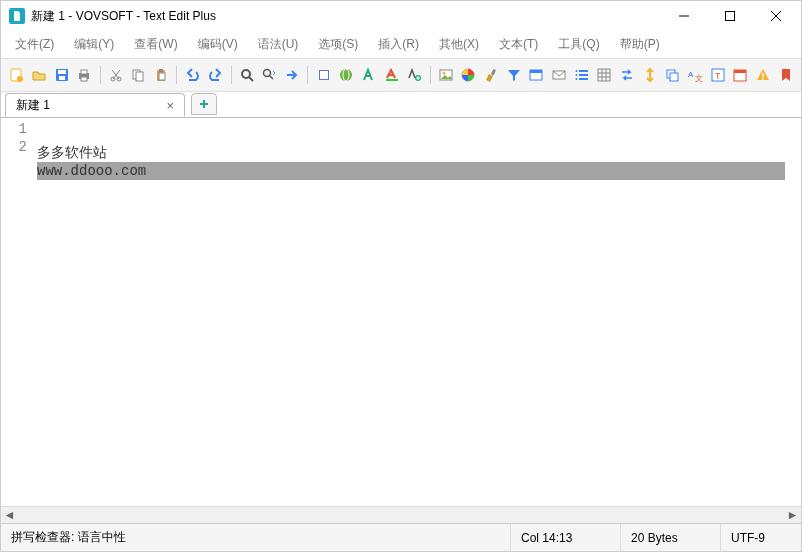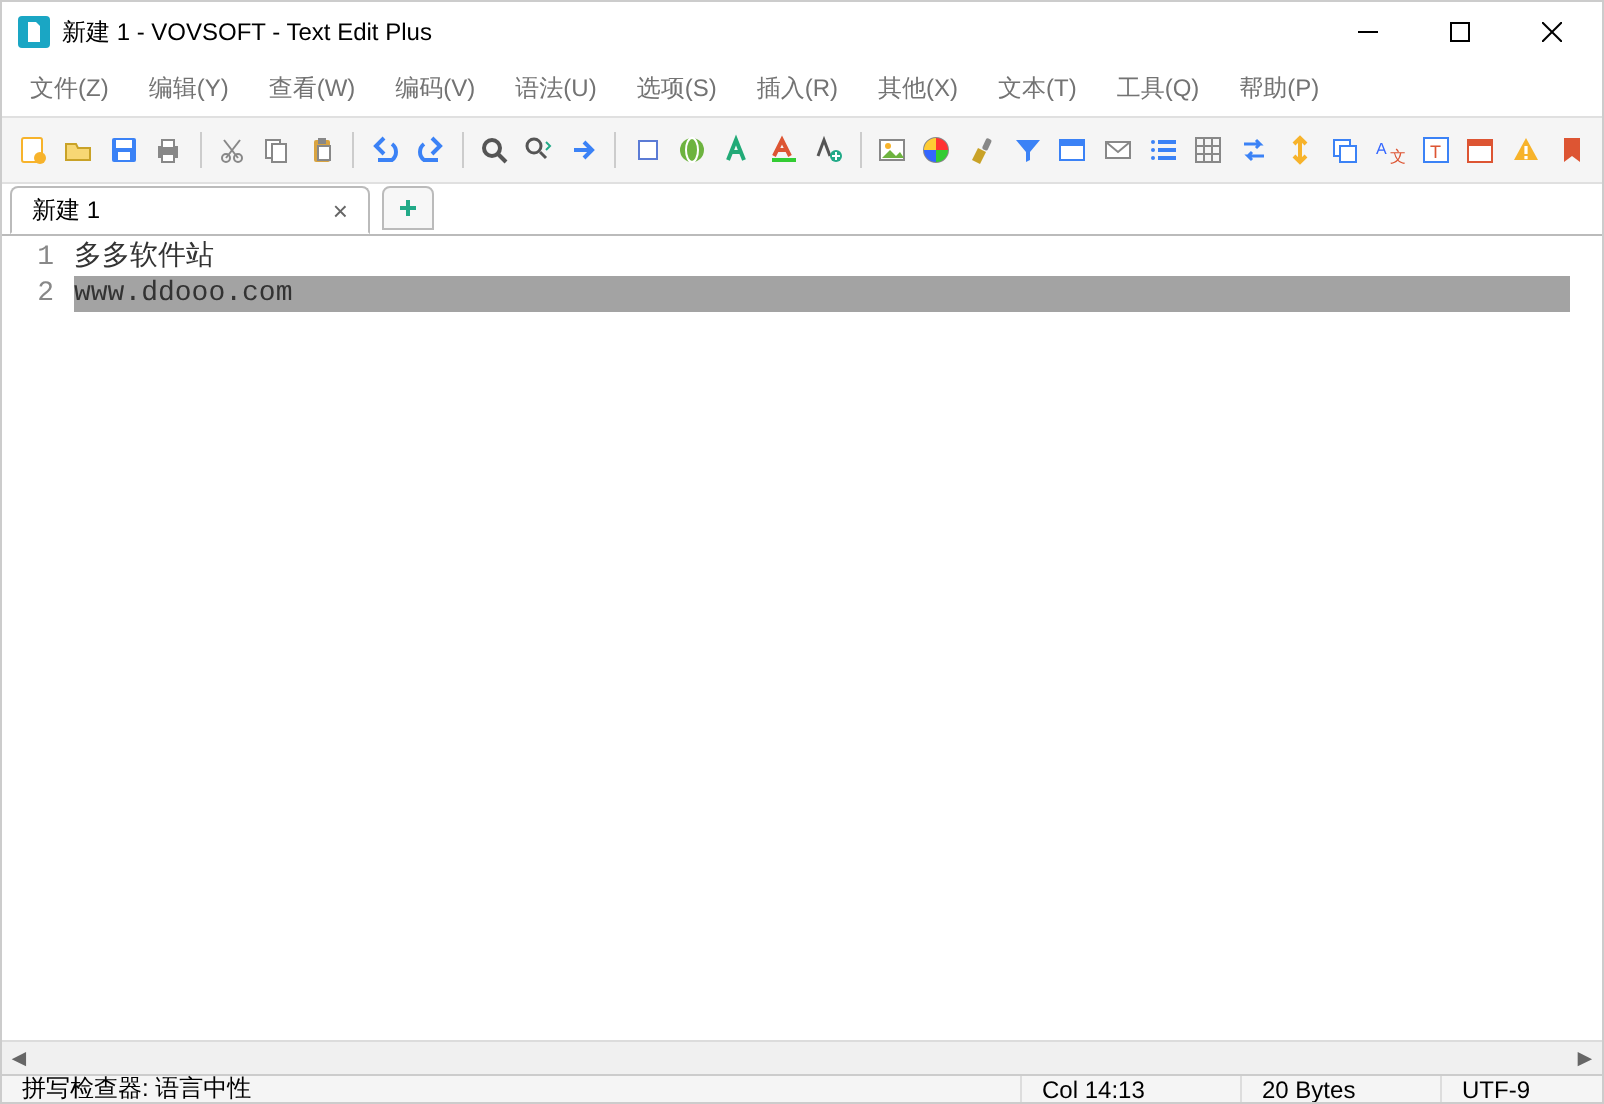--- a/index.html
+++ b/index.html
@@ -14,27 +14,27 @@
 .toolbar { height: 34px; display: flex; align-items: center; padding: 2px 6px; gap: 4px; background: #f5f5f5; border-top: 1px solid #e0e0e0; border-bottom: 1px solid #e0e0e0; }
 .tbtn { width: 22px; height: 22px; display: flex; align-items: center; justify-content: center; border-radius: 2px; }
 .sep { width: 1px; height: 18px; background: #ccc; margin: 0 2px; }
 .tabbar { height: 26px; display: flex; align-items: flex-start; padding: 0 4px; background: #fff; border-bottom: 1px solid #bbb; }
 .tab { height: 24px; display: flex; align-items: center; padding: 0 10px; border: 1px solid #bbb; border-bottom: 1px solid #fff; border-radius: 4px 4px 0 0; background: #fff; font-size: 12px; gap: 8px; position: relative; top: 1px; min-width: 180px; }
 .tab .close { color: #666; font-size: 13px; margin-left: auto; }
 .newtab { width: 26px; height: 22px; margin-left: 6px; border: 1px solid #bbb; border-radius: 4px 4px 0 0; display: flex; align-items: center; justify-content: center; color: #2a8; background:#f7f7f7; position:relative; top:1px; border-bottom:1px solid #bbb;}
 .editor { flex: 1; display: flex; overflow: auto; font-family: Consolas, "Courier New", monospace; font-size: 14px; }
 .gutter { width: 32px; background: #fff; text-align: right; color: #888; padding: 2px 6px 0 0; user-select: none; }
 .gline { height: 18px; line-height: 18px; }
-.textarea { flex: 1; padding: 2px 16px 0 4px; color: #333; }
+.textarea { flex: 1; padding: 2px 16px 0 4px; color: #333; margin-top: 24px; }
 .tline { height: 18px; line-height: 18px; white-space: pre; }
 .tline.current { background: #a3a3a3; }
 .hscroll { height: 17px; background: #f0f0f0; border-top: 1px solid #dcdcdc; display:flex; align-items:center; }
 .hscroll .arrow { width:17px; height:17px; display:flex; align-items:center; justify-content:center; color:#666; }
 .hscroll .track { flex:1; height:17px; }
-.statusbar { height: 14px; display: flex; align-items: stretch; border-top: 1px solid #ccc; background: #f5f5f5; font-size: 12px; }
+.statusbar { height: 28px; display: flex; align-items: stretch; border-top: 1px solid #ccc; background: #f5f5f5; font-size: 12px; }
 .sbcell { padding: 0 10px; display: flex; align-items: center; border-right: 1px solid #ddd; }
 .sbcell:last-child { border-right:none; }
 .sbcell.flex { flex: 1; }
 svg { display:block; }
 </style>
 </head>
 <body>
 
 <div class="titlebar">
   <span class="app-icon">

